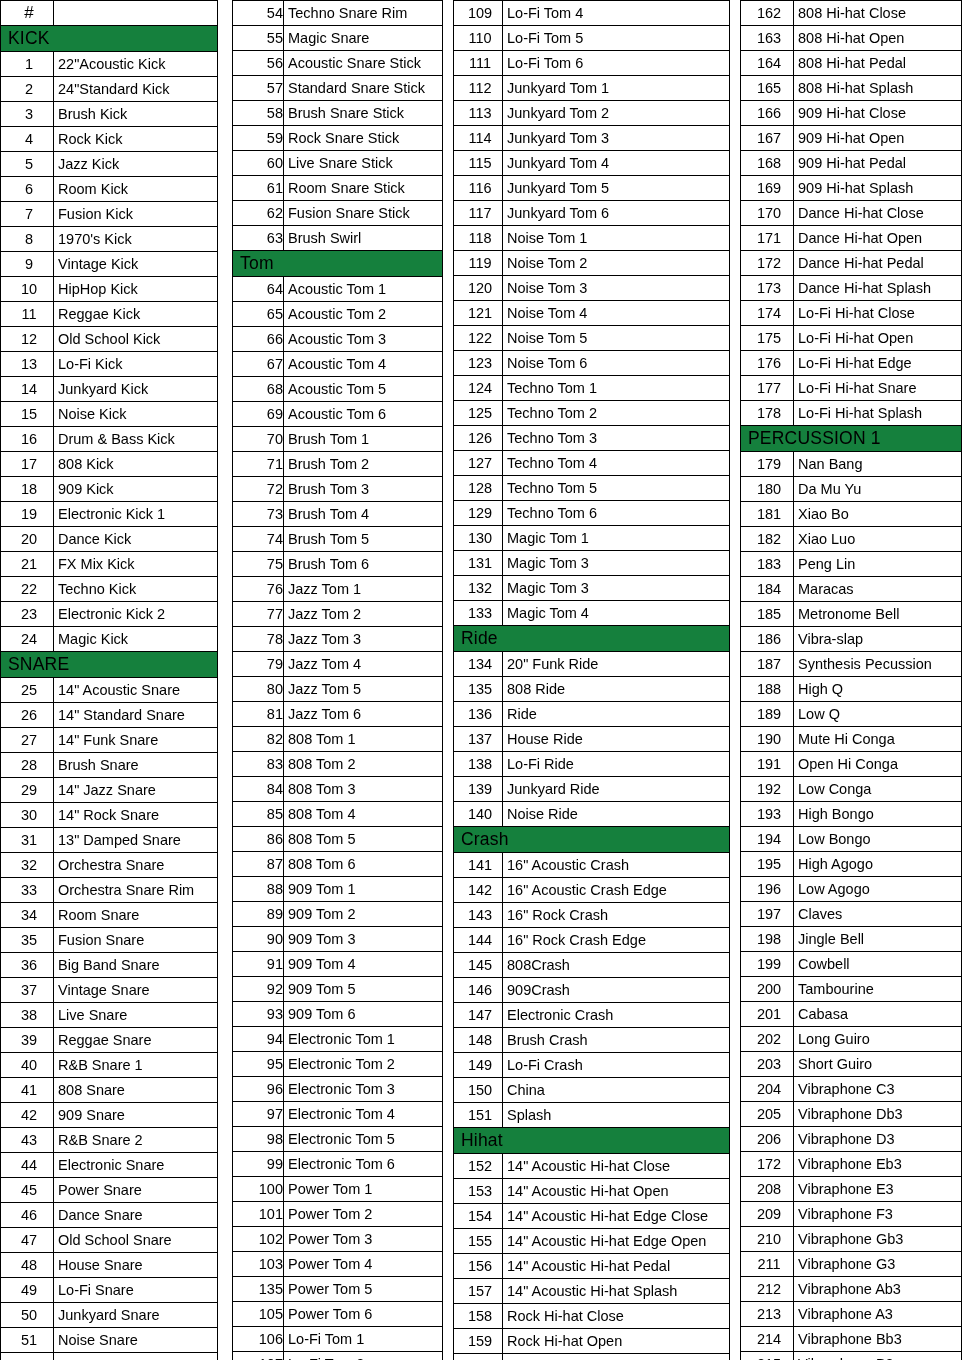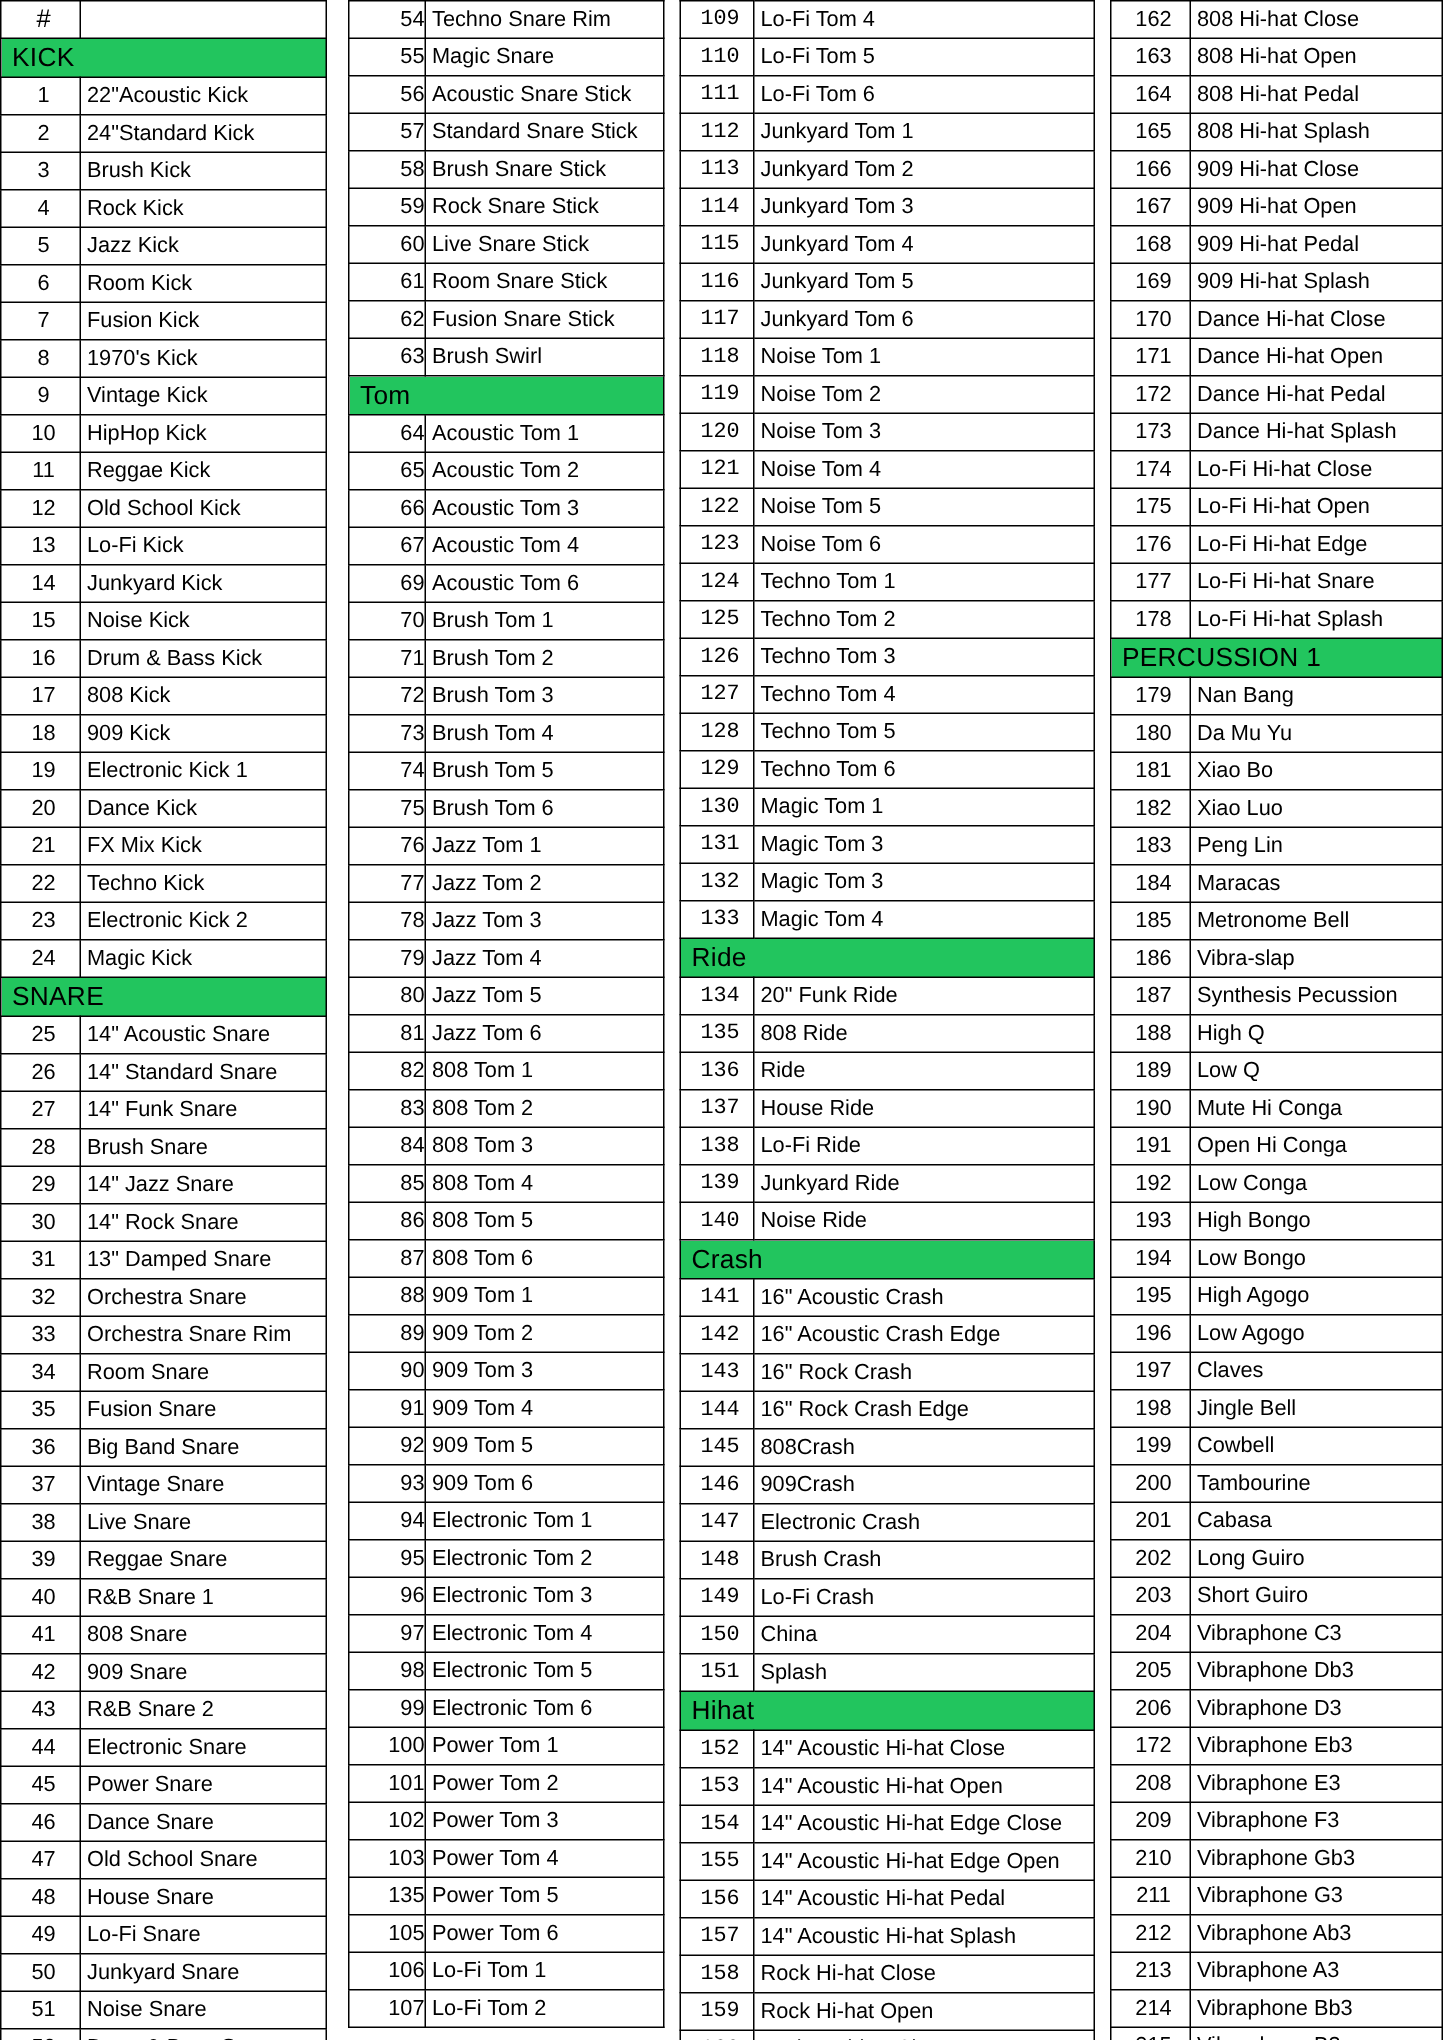--- a/index.html
+++ b/index.html
@@ -41,40 +41,40 @@
     vertical-align: middle;
   }
   td.num {
     text-align: center;
     padding: 0;
   }
   td.name {
     text-align: left;
   }
   tr.section td {
-    background: #22c55e;
+    background: #15803d;
     font-size: 17.5px;
     letter-spacing: 0.2px;
     padding-left: 7px;
     height: 25px;
     line-height: 23px;
   }
   tr.header td.num {
     font-size: 17px;
     font-weight: normal;
   }
   
   .c1 { width: 218px; }
   .c1 .num { width: 48px; }
   .gap1 { width: 14px; }
   .c2 { width: 211px; }
   .c2 .num { width: 46px; text-align: right; }
   .gap2 { width: 10px; }
   .c3 { width: 277px; }
-  .c3 .num { width: 44px; font-family: Liberation Mono, monospace; }
+  .c3 .num { width: 44px; }
   .gap3 { width: 10px; }
   .c4 { width: 222px; }
   .c4 .num { width: 48px; }
 </style>
 </head>
 <body>
 
 <div id="sheet">
   <div class="col-wrap c1">
     <table class="inst">
@@ -357,20 +357,24 @@
           </tr>
           <tr class="item">
             <td class="num">66</td>
             <td class="name">Acoustic Tom 3</td>
           </tr>
           <tr class="item">
             <td class="num">67</td>
             <td class="name">Acoustic Tom 4</td>
           </tr>
           <tr class="item">
+            <td class="num">68</td>
+            <td class="name">Acoustic Tom 5</td>
+          </tr>
+          <tr class="item">
             <td class="num">69</td>
             <td class="name">Acoustic Tom 6</td>
           </tr>
           <tr class="item">
             <td class="num">70</td>
             <td class="name">Brush Tom 1</td>
           </tr>
           <tr class="item">
             <td class="num">71</td>
             <td class="name">Brush Tom 2</td>

